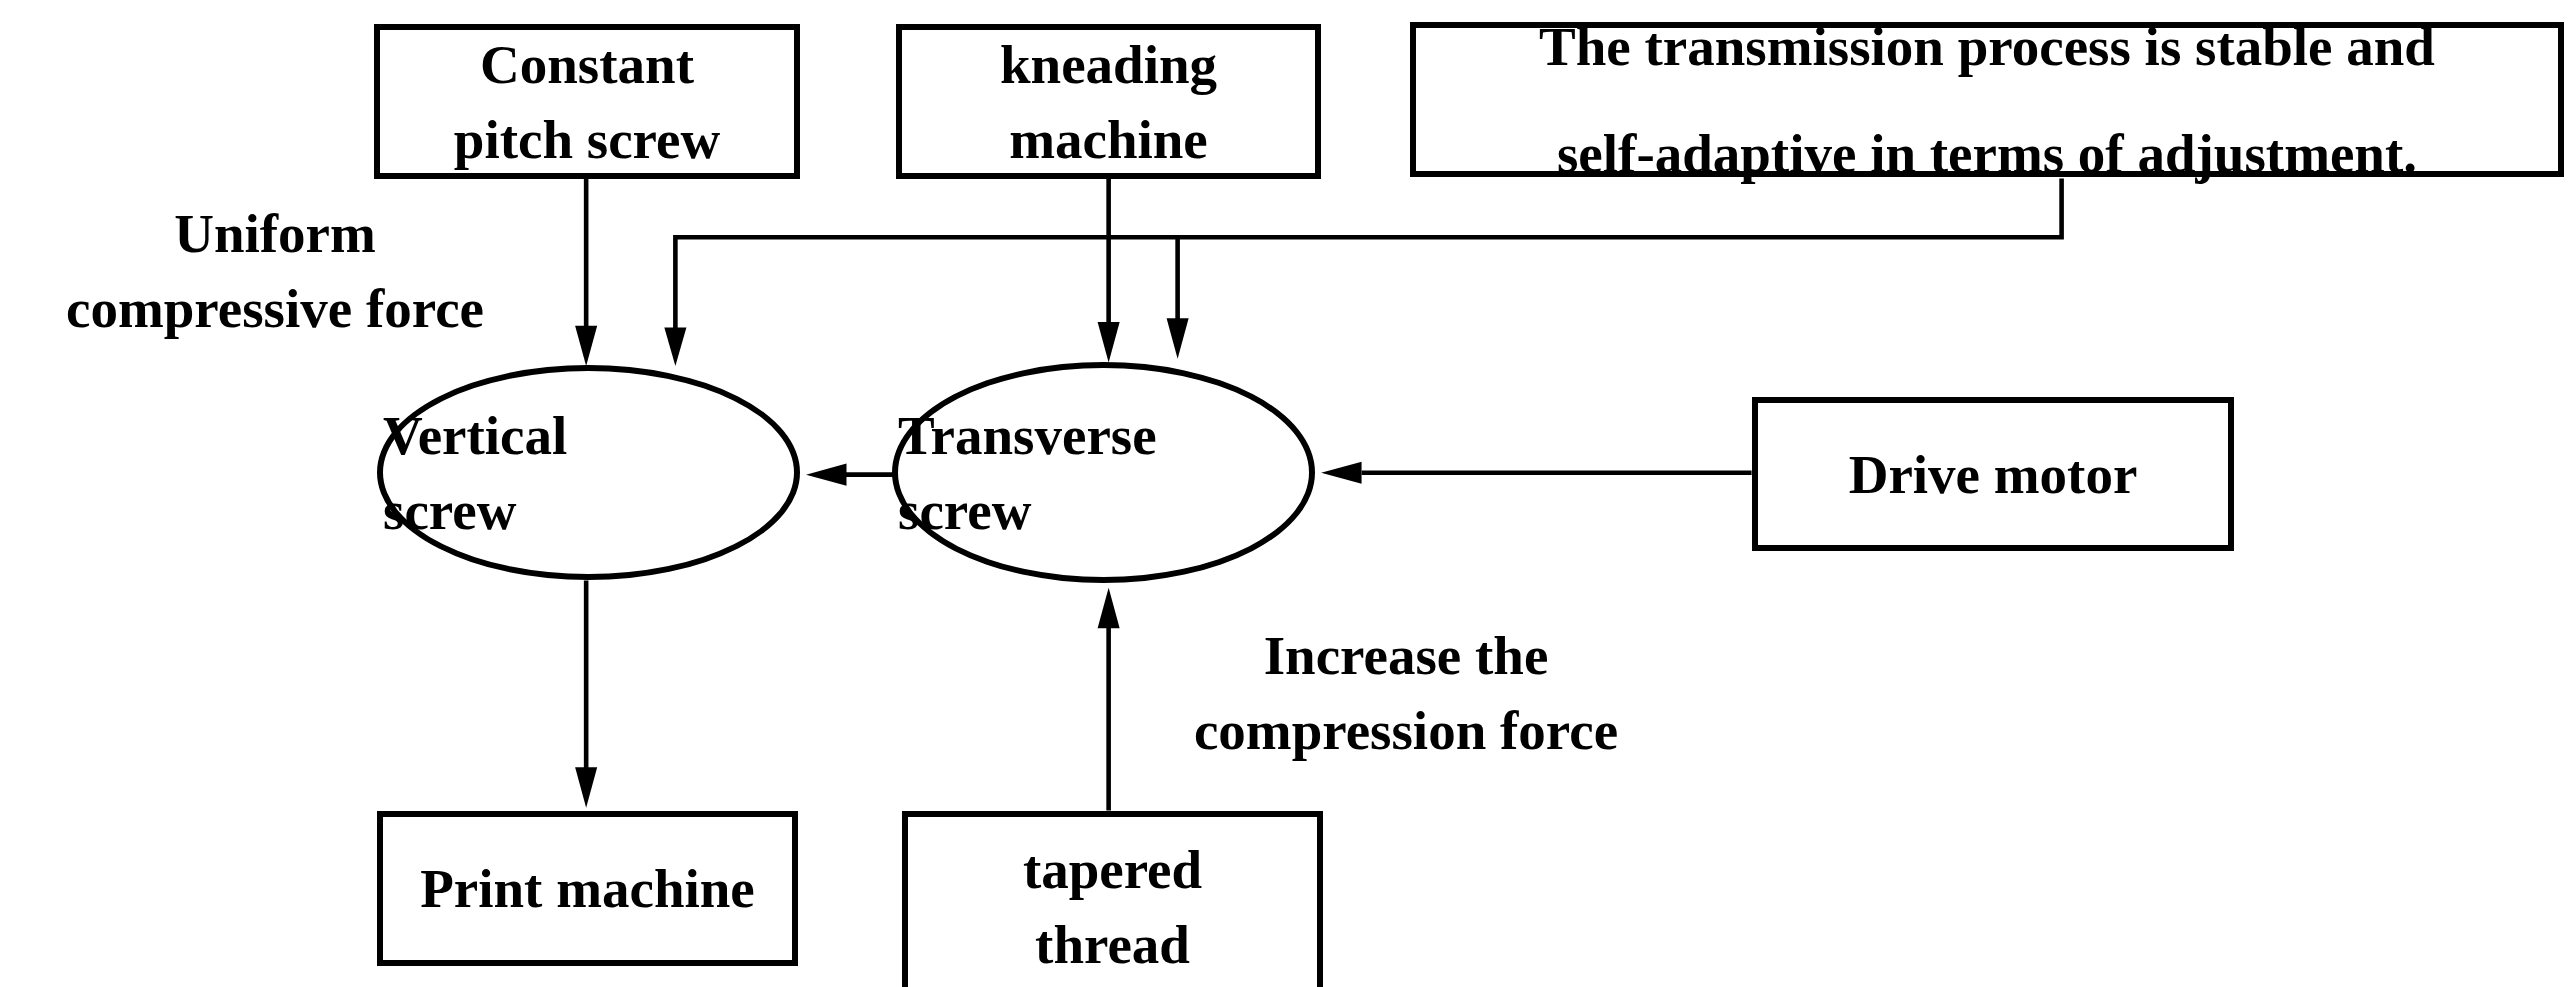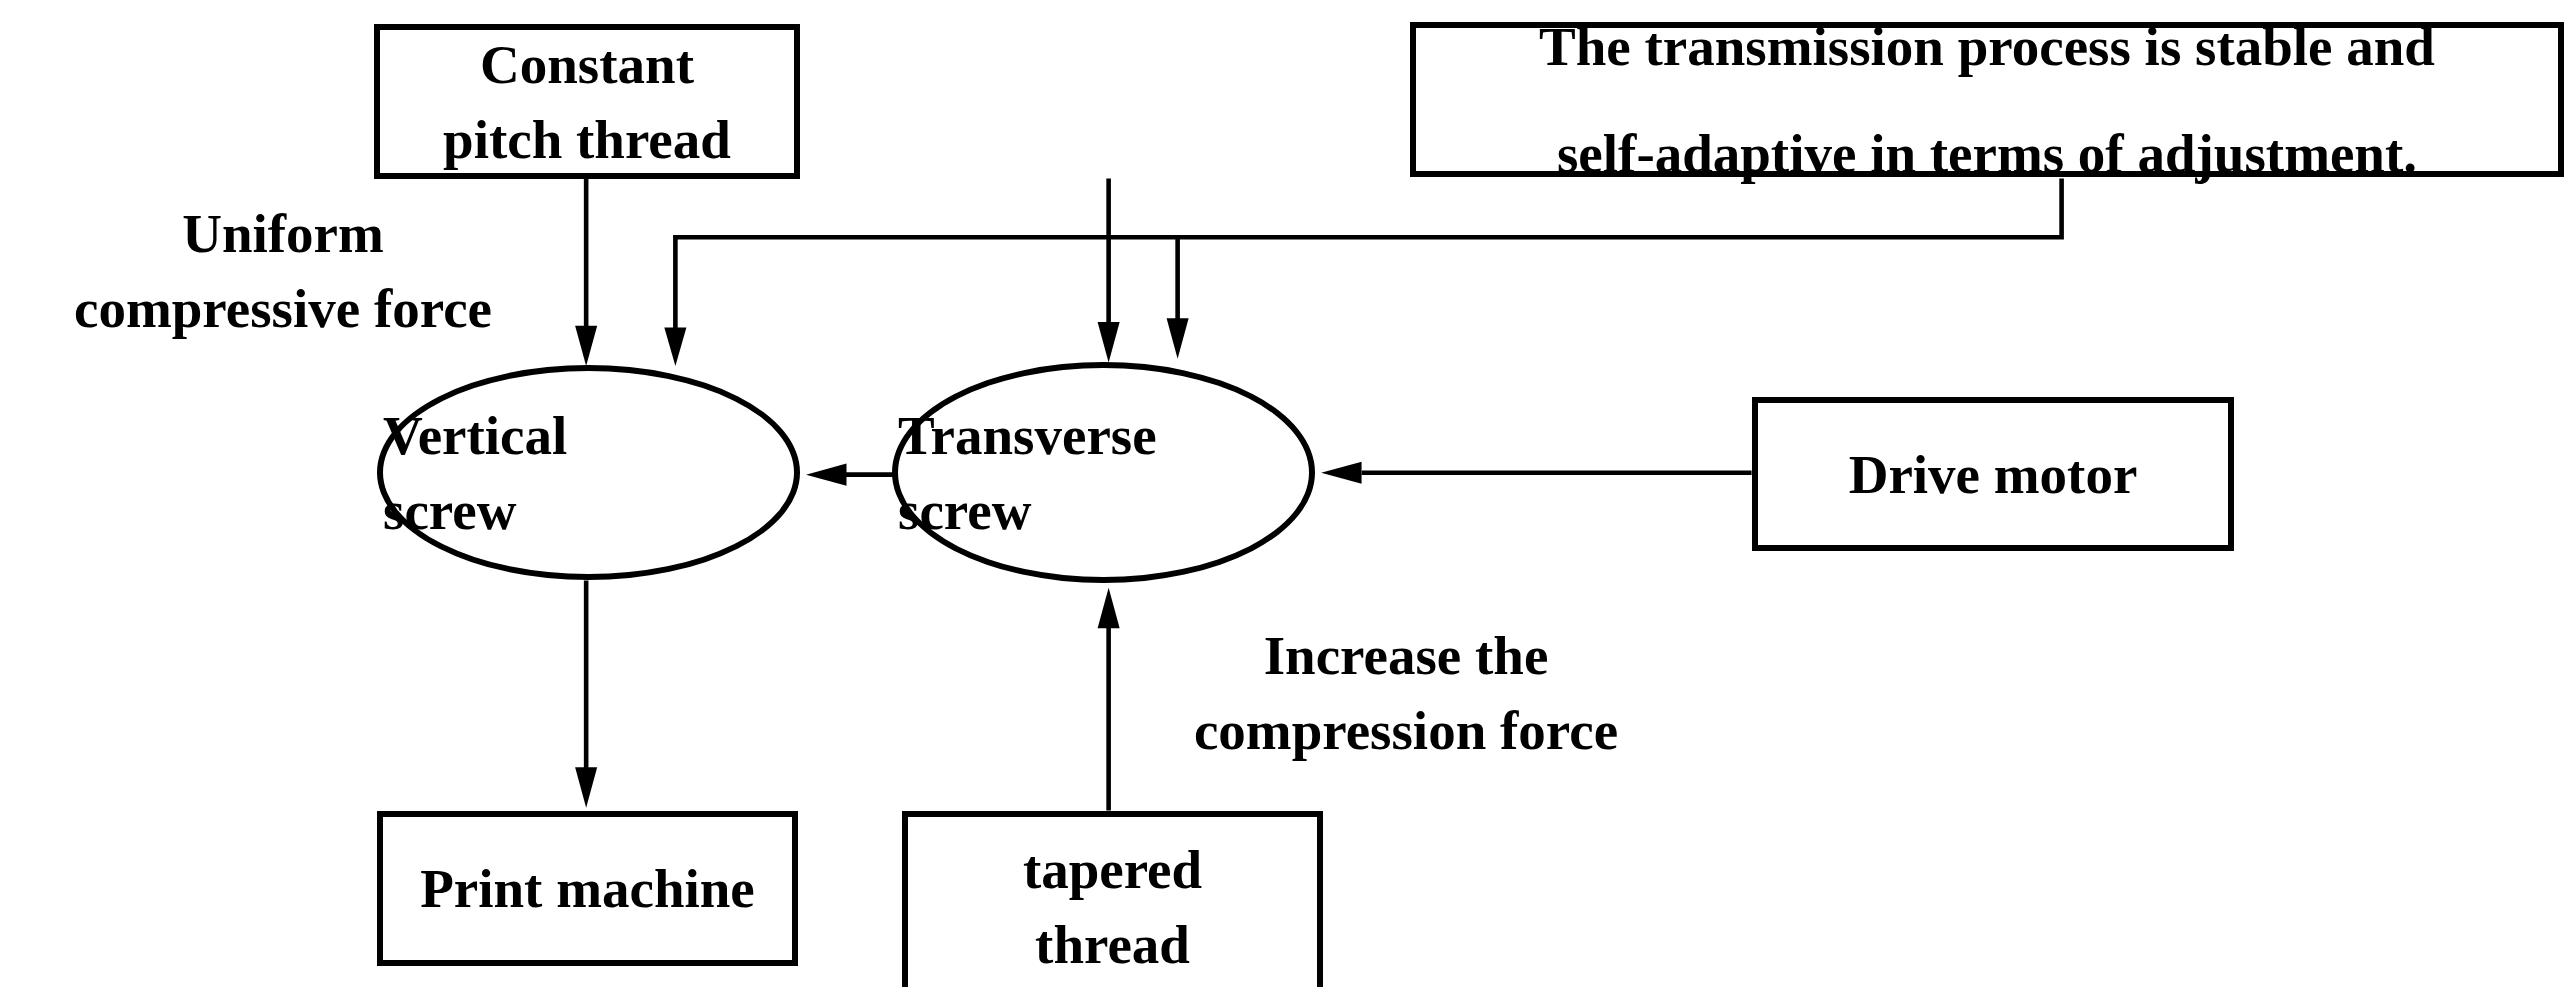--- a/index.html
+++ b/index.html
@@ -72,33 +72,37 @@
   #box-transmission { left: 1410px; top: 22px; width: 1154px; height: 155px; gap: 32px; }
   #box-drive      { left: 1752px; top: 397px; width: 482px;  height: 154px; }
   #box-print      { left: 377px;  top: 811px; width: 421px;  height: 155px; }
   #box-tapered    { left: 902px;  top: 811px; width: 421px;  height: 191px; }
 
   
   #ellipse-vertical   { left: 377px; top: 365px; width: 423px; height: 215px; }
   #ellipse-transverse { left: 892px; top: 362px; width: 423px; height: 221px; }
 
   
-  #label-uniform  { left: 21px;    top: 196px; width: 524px; }
+  #label-uniform  { left: 13px;    top: 196px; width: 524px; }
   #label-increase { left: 1121px; top: 618px; width: 570px; }
 </style>
 </head>
 <body>
 
 <div id="stage">
 
   <div class="box" id="box-constant">
     <span class="line">Constant</span>
-    <span class="line">pitch thread</span>
+    <span class="line">pitch screw</span>
   </div>
 
+  <div class="box" id="box-kneading">
+    <span class="line">kneading</span>
+    <span class="line">machine</span>
+  </div>
 
   <div class="box" id="box-transmission">
     <span class="line">The transmission process is stable and</span>
     <span class="line">self-adaptive in terms of adjustment.</span>
   </div>
 
   <div class="box" id="box-drive">
     <span class="line">Drive motor</span>
   </div>
 

